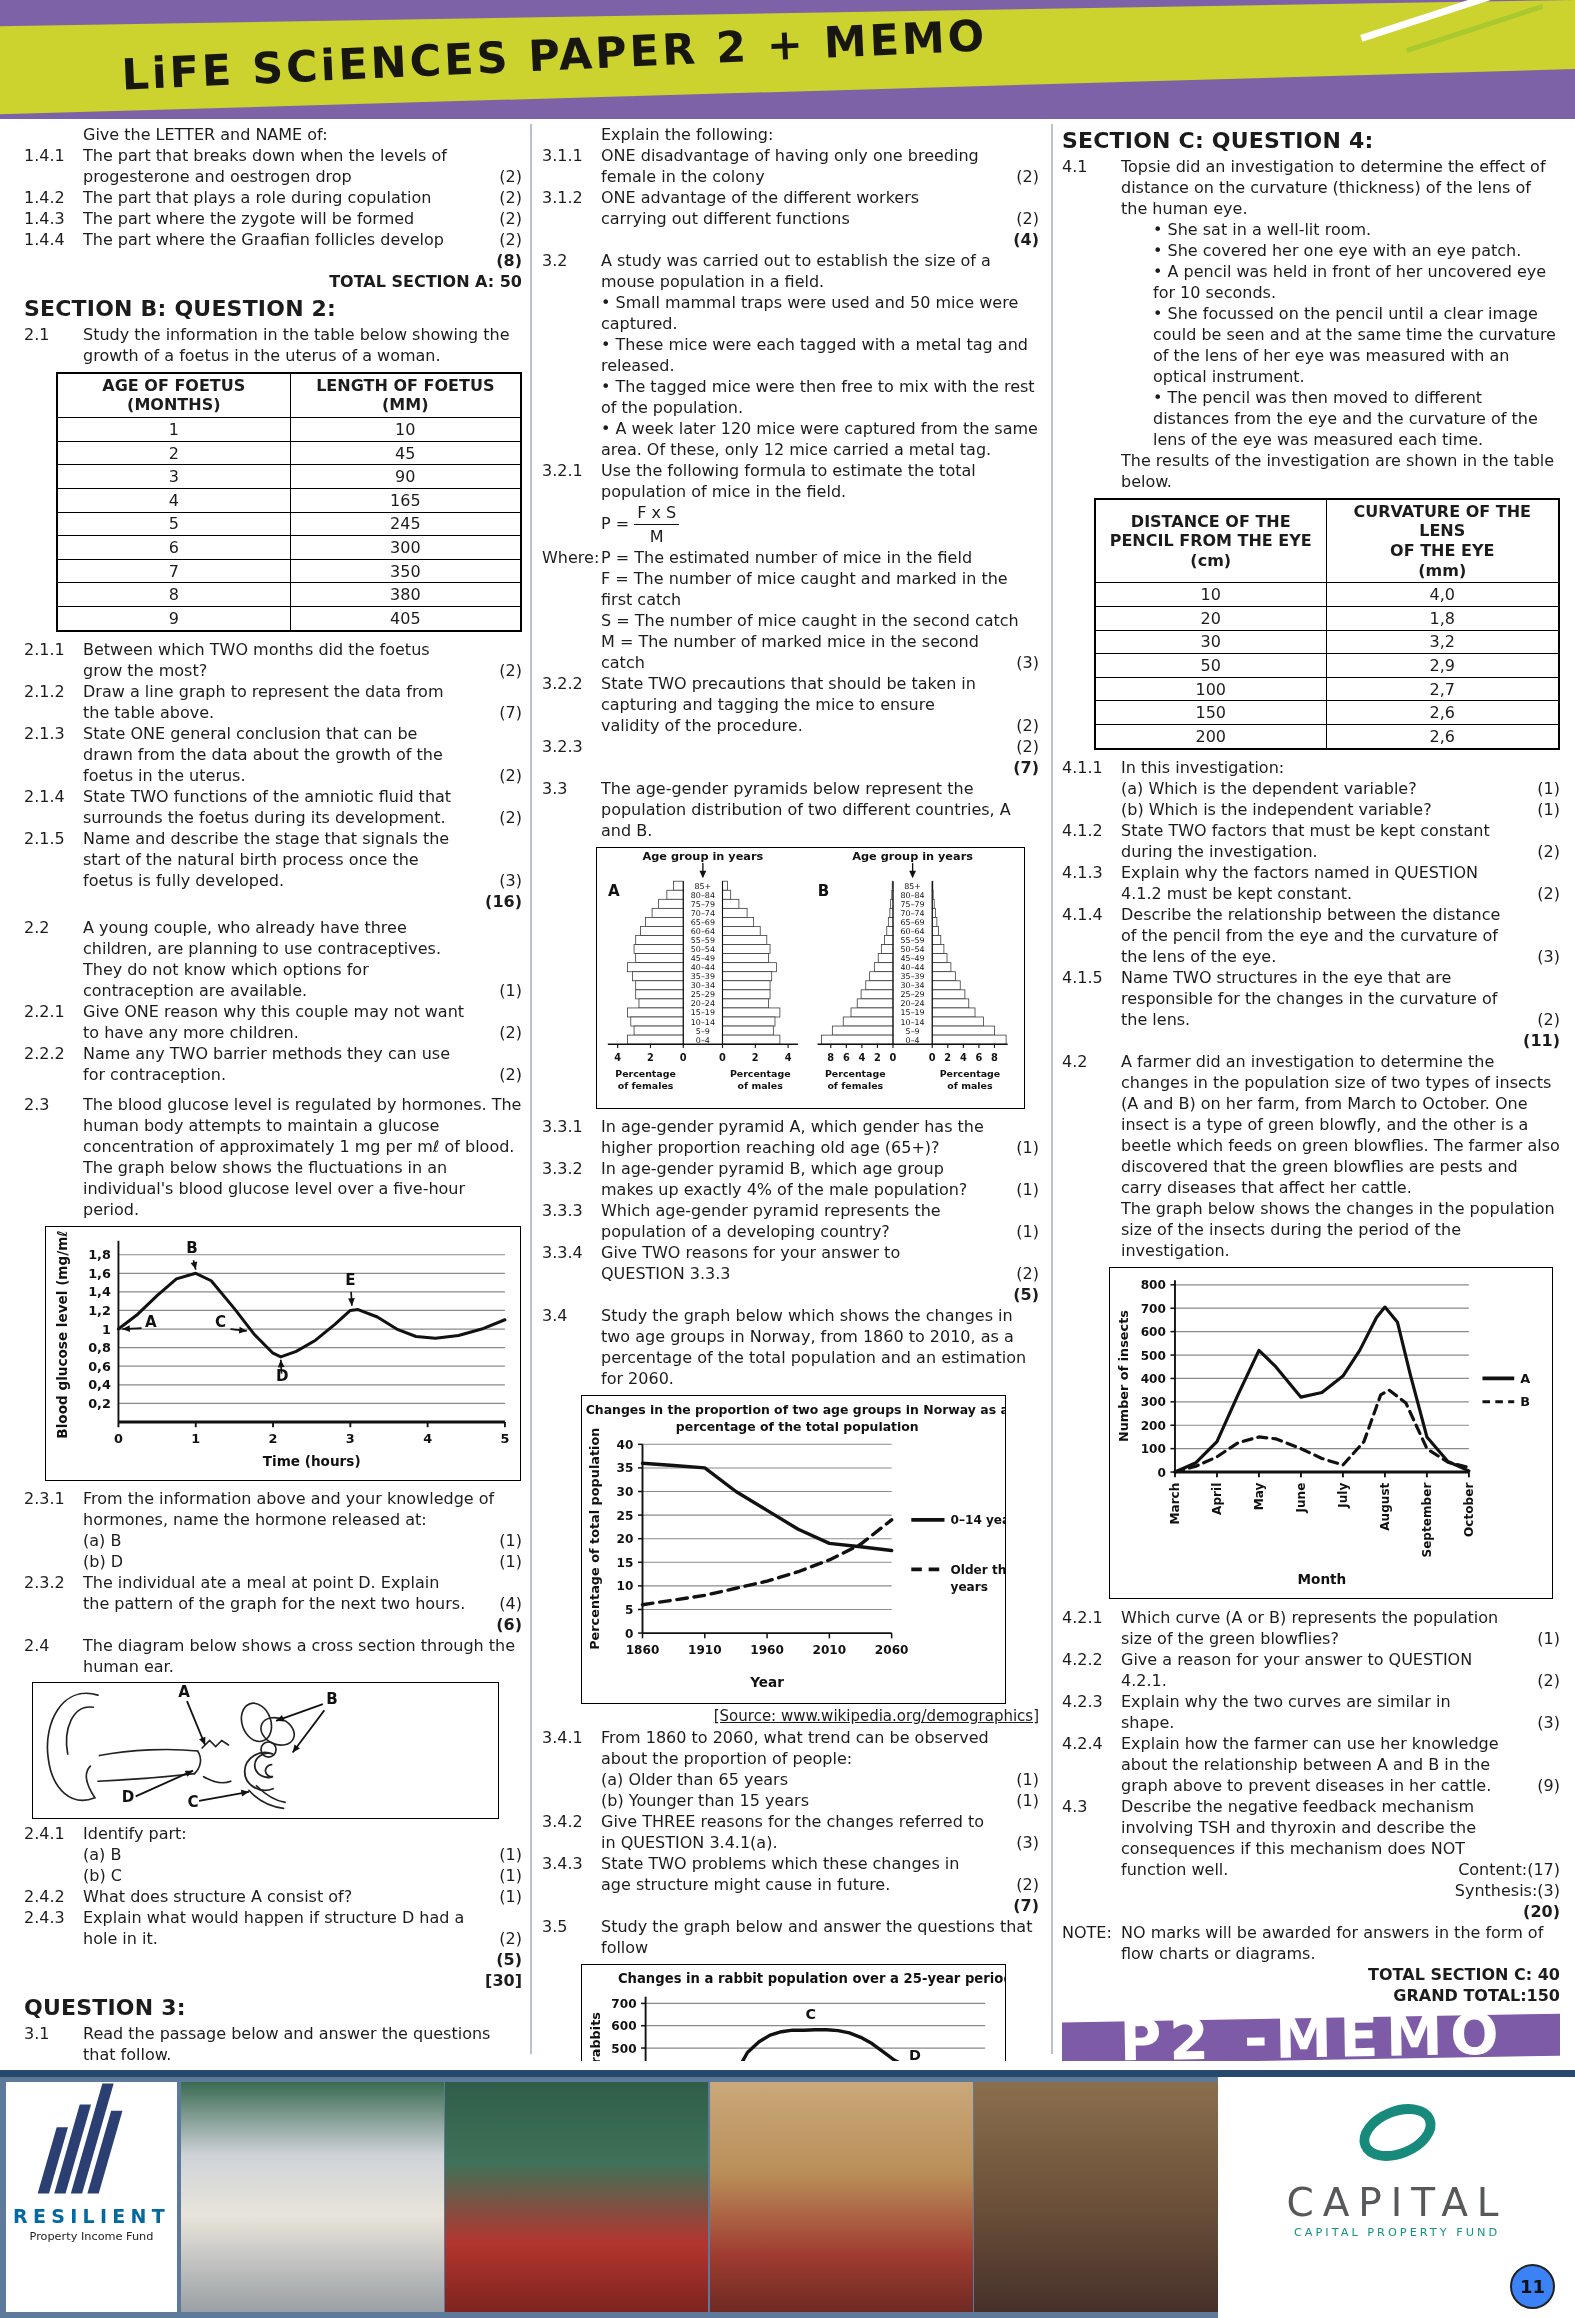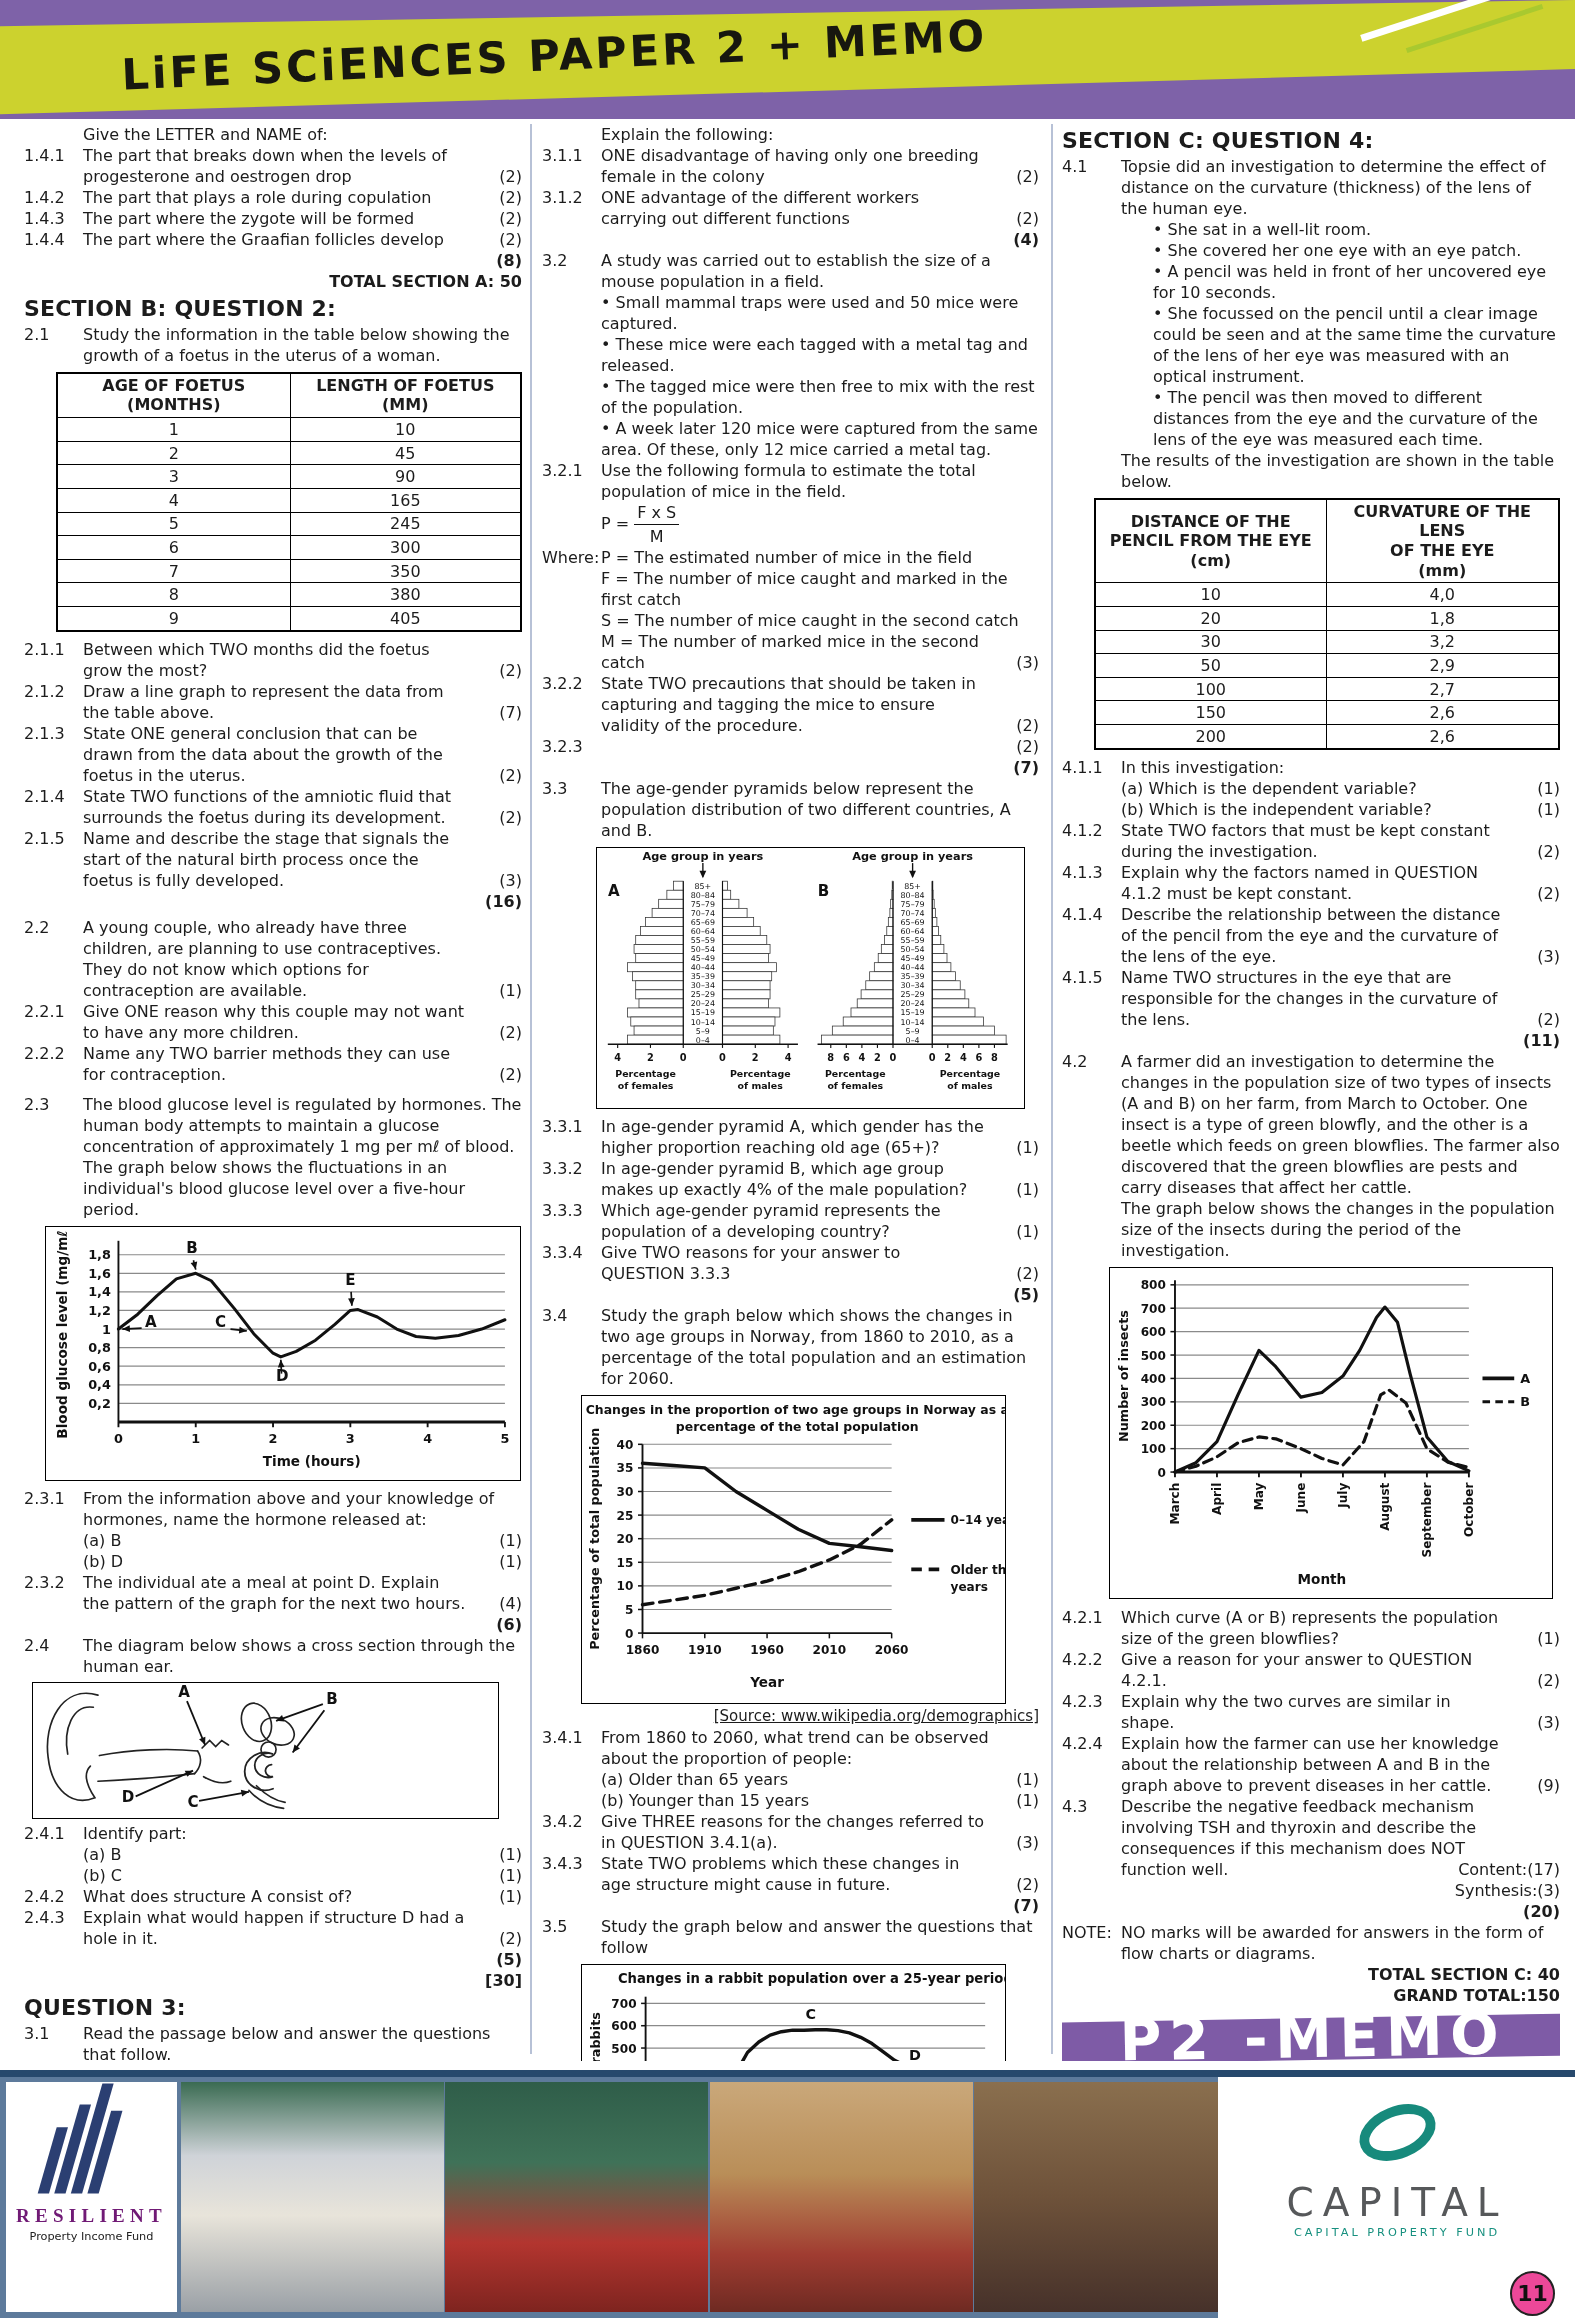--- a/index.html
+++ b/index.html
@@ -43,28 +43,28 @@
   .frac{display:inline-block;text-align:center;vertical-align:middle;}
   .frac .top{display:block;border-bottom:1.5px solid #111;padding:0 3px 0.8px;}
   .frac .bot{display:block;padding-top:0.8px;}
   .banner{background:#7e5ba6;color:#fff;font-weight:bold;font-size:57px;text-align:center;
           padding:9px 0 12px;letter-spacing:7.6px;margin:12px -7.6px 9px -4.5px;transform:rotate(-1deg);
           font-family:"DejaVu Sans",sans-serif;}
   
   .footer{position:absolute;left:0;top:2070px;width:1576px;height:248px;background:#5d7a9b;
           border-top:7.6px solid #27496d;box-sizing:border-box;}
   .fpl{position:absolute;left:6px;top:4.5px;bottom:6px;width:171px;background:#fff;text-align:center;}
-  .fpl .rname{font-size:19px;font-weight:bold;letter-spacing:5.3px;color:#701a75;margin-top:7.6px;font-family:Liberation Serif, serif;}
+  .fpl .rname{font-size:19px;font-weight:bold;letter-spacing:5.3px;color:#0369a1;margin-top:7.6px;}
   .fpl .rsub{font-size:11.3px;color:#222;margin-top:3px;}
   .photo{position:absolute;top:4.5px;height:230px;}
   .fpr{position:absolute;right:0;top:0;bottom:0;width:358px;background:#fff;text-align:center;}
   .fpr .cname{font-size:39px;letter-spacing:9px;color:#56585a;margin-top:3px;font-weight:500;}
   .fpr .csub{font-size:11.3px;letter-spacing:3px;color:#17907f;margin-top:1.5px;}
-  .pagenum{position:absolute;right:21px;bottom:2px;width:41px;height:41px;border:2.3px solid #222;
-           border-radius:50%;background:#ec4899;font-size:22px;font-weight:bold;line-height:41px;
+  .pagenum{position:absolute;right:21px;bottom:9px;width:41px;height:41px;border:2.3px solid #222;
+           border-radius:50%;background:#3b82f6;font-size:18px;font-weight:bold;line-height:41px;
            text-align:center;color:#111;}
 </style>
 </head>
 <body>
 
 <div class="page">
 
   <div class="header">
     <div class="band"></div>
     <div class="slash s1"></div>

